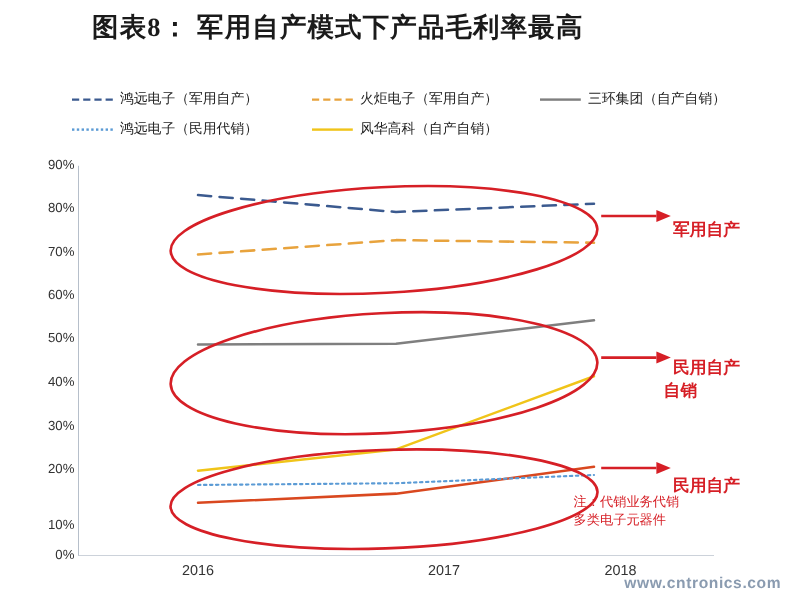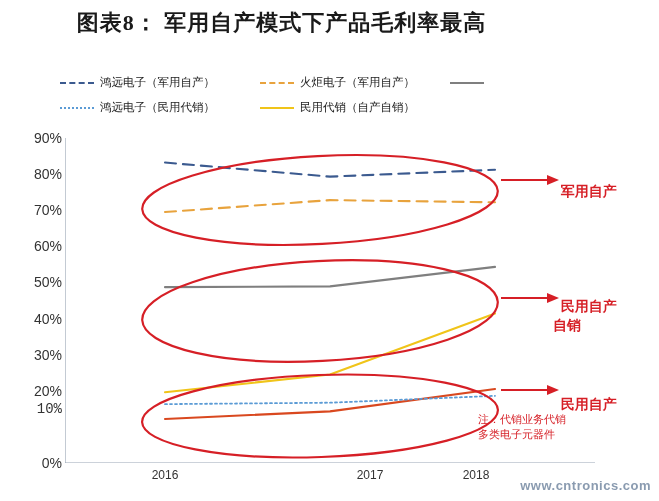--- a/index.html
+++ b/index.html
@@ -35,21 +35,21 @@
   #plot{
     position:absolute;
     left:65px;top:138px;
     width:530px;height:325px;
   }
   #yaxis-labels{
     position:absolute;left:20px;top:131px;width:42px;height:340px;
   }
   .ylab{
     position:absolute;right:0;
-    font-size:14px;color:#333;
+    font-size:11px;color:#333;
     transform:translateY(-50%);
   }
   #xaxis-labels{
     position:absolute;left:65px;top:468px;width:530px;height:20px;
   }
   .xlab{
     position:absolute;
     font-size:12px;color:#333;
     transform:translateX(-50%);
   }
@@ -89,47 +89,48 @@
   <div class="leg-item">
     <span class="leg-line" style="border-top:2px dashed #3b5a8f;"></span>
     <span class="leg-label">鸿远电子（军用自产）</span>
   </div>
   <div class="leg-item">
     <span class="leg-line" style="border-top:2px dashed #e8a33d;"></span>
     <span class="leg-label">火炬电子（军用自产）</span>
   </div>
   <div class="leg-item">
     <span class="leg-line" style="border-top:2px solid #7f7f7f;"></span>
+    <span class="leg-label">三环集团（自产自销）</span>
   </div>
   <div class="leg-item">
     <span class="leg-line" style="border-top:2px dotted #5b9bd5;"></span>
     <span class="leg-label">鸿远电子（民用代销）</span>
   </div>
   <div class="leg-item">
     <span class="leg-line" style="border-top:2px solid #f0c419;"></span>
-    <span class="leg-label">民用代销（自产自销）</span>
+    <span class="leg-label">风华高科（自产自销）</span>
   </div>
 </div>
 
 <div id="yaxis-labels">
     <div class="ylab" style="top: 332px;">0%</div>
-    <div class="ylab" style="top: 278px; font-family: Liberation Mono, monospace;">10%</div>
+    <div class="ylab" style="top: 307px;">10%</div>
     <div class="ylab" style="top: 259.778px;">20%</div>
     <div class="ylab" style="top: 223.667px;">30%</div>
     <div class="ylab" style="top: 187.556px;">40%</div>
     <div class="ylab" style="top: 151.444px;">50%</div>
     <div class="ylab" style="top: 115.333px;">60%</div>
     <div class="ylab" style="top: 79.2222px;">70%</div>
     <div class="ylab" style="top: 43.1111px;">80%</div>
     <div class="ylab" style="top: 7px;">90%</div>
   </div>
 <div id="xaxis-labels">
     <div class="xlab" style="left: 100px;">2016</div>
     <div class="xlab" style="left: 265px; margin-left: 40px;">2017</div>
-    <div class="xlab" style="left: 411px;">2018</div>
+    <div class="xlab" style="left: 452px;">2018</div>
   </div>
 
 <div id="plot">
   <svg id="plot-svg" width="530" height="325">
       <line x1="0" y1="0" x2="0" y2="325" stroke="#9aa6b5" stroke-width="1.2"></line>
       <line x1="0" y1="325" x2="530" y2="325" stroke="#9aa6b5" stroke-width="1.2"></line>
       <polyline points="100,24.555555555555543 265,38.63888888888886 430,31.77777777777777" fill="none" stroke="#3b5a8f" stroke-width="2.1" stroke-linecap="round" stroke-linejoin="round" stroke-dasharray="11,7"></polyline>
       <polyline points="100,74.0277777777778 265,62.111111111111086 430,64.27777777777777" fill="none" stroke="#e8a33d" stroke-width="2.1" stroke-linecap="round" stroke-linejoin="round" stroke-dasharray="11,7"></polyline>
       <polyline points="100,149.13888888888889 265,148.41666666666666 430,128.91666666666666" fill="none" stroke="#7f7f7f" stroke-width="2.1" stroke-linecap="round" stroke-linejoin="round"></polyline>
       <polyline points="100,254.22222222222223 265,236.52777777777777 430,175.5" fill="none" stroke="#f0c419" stroke-width="2.1" stroke-linecap="round" stroke-linejoin="round"></polyline>

